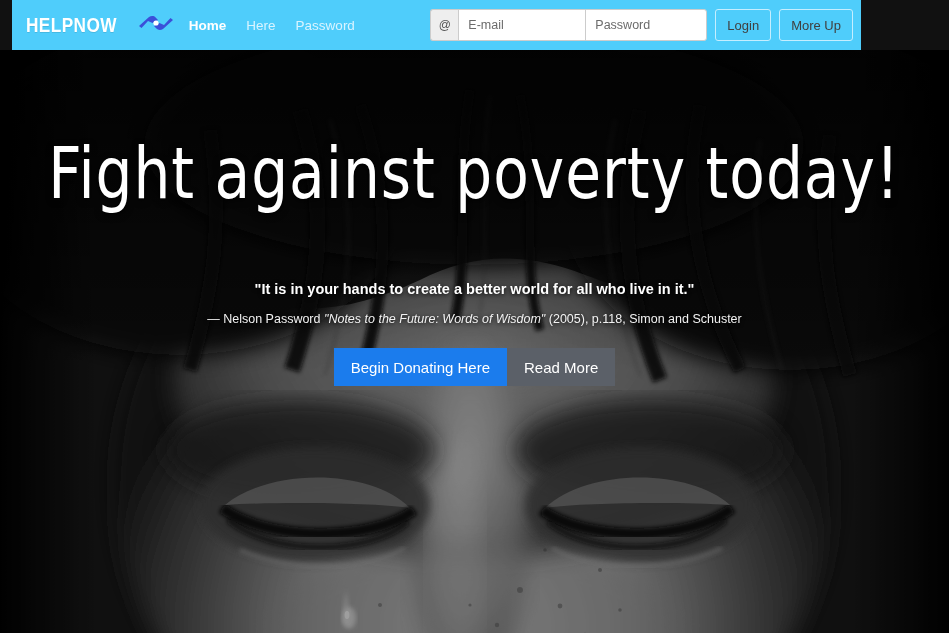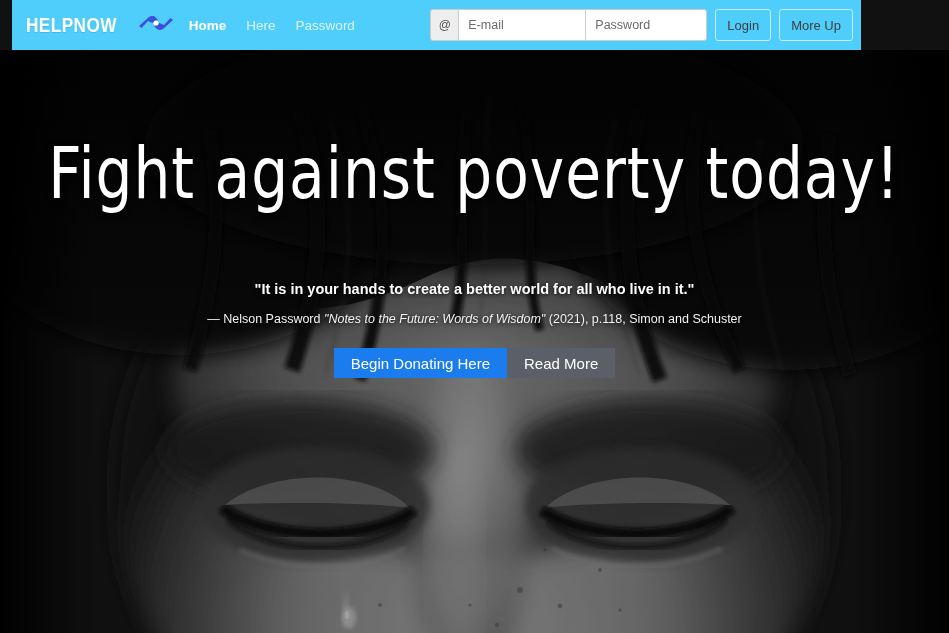--- a/index.html
+++ b/index.html
@@ -182,21 +182,21 @@
     display: flex;
     align-items: stretch;
   }
 
   .btn {
     border: none;
     color: #ffffff;
     font-size: 15px;
     font-family: "Liberation Sans", sans-serif;
     padding: 0 17px;
-    height: 30px;
+    height: 38px;
     cursor: pointer;
     white-space: nowrap;
   }
   .btn-primary { background: #1b7ced; }
   .btn-default { background: #5b6068; }
 </style>
 </head>
 <body>
 
 <div class="page">
@@ -351,21 +351,21 @@
       <ellipse cx="474" cy="583" rx="210" ry="90" fill="#777" filter="url(#soft)" opacity=".35"></ellipse>
       <rect x="0" y="0" width="949" height="583" fill="url(#topShade)"></rect>
       <rect x="0" y="0" width="320" height="583" fill="url(#vignetteL)"></rect>
       <rect x="629" y="0" width="320" height="583" fill="url(#vignetteR)"></rect>
       <rect width="949" height="583" fill="#000" opacity=".22"></rect>
     </svg>
 
     <div class="hero-content">
       <div class="headline">Fight against poverty today!</div>
       <div class="quote">"It is in your hands to create a better world for all who live in it."</div>
-      <div class="attribution"><span>— Nelson Password </span><span class="work">"Notes to the Future: Words of Wisdom"</span><span> (2021), p.118, Simon and Schuster</span></div>
+      <div class="attribution"><span>— Nelson Password </span><span class="work">"Notes to the Future: Words of Wisdom"</span><span> (2005), p.118, Simon and Schuster</span></div>
       <div class="cta-row">
         <button class="btn btn-primary">Begin Donating Here</button>
         <button class="btn btn-default">Read More</button>
       </div>
     </div>
 
   </div>
 </div>
 
 </body></html>

